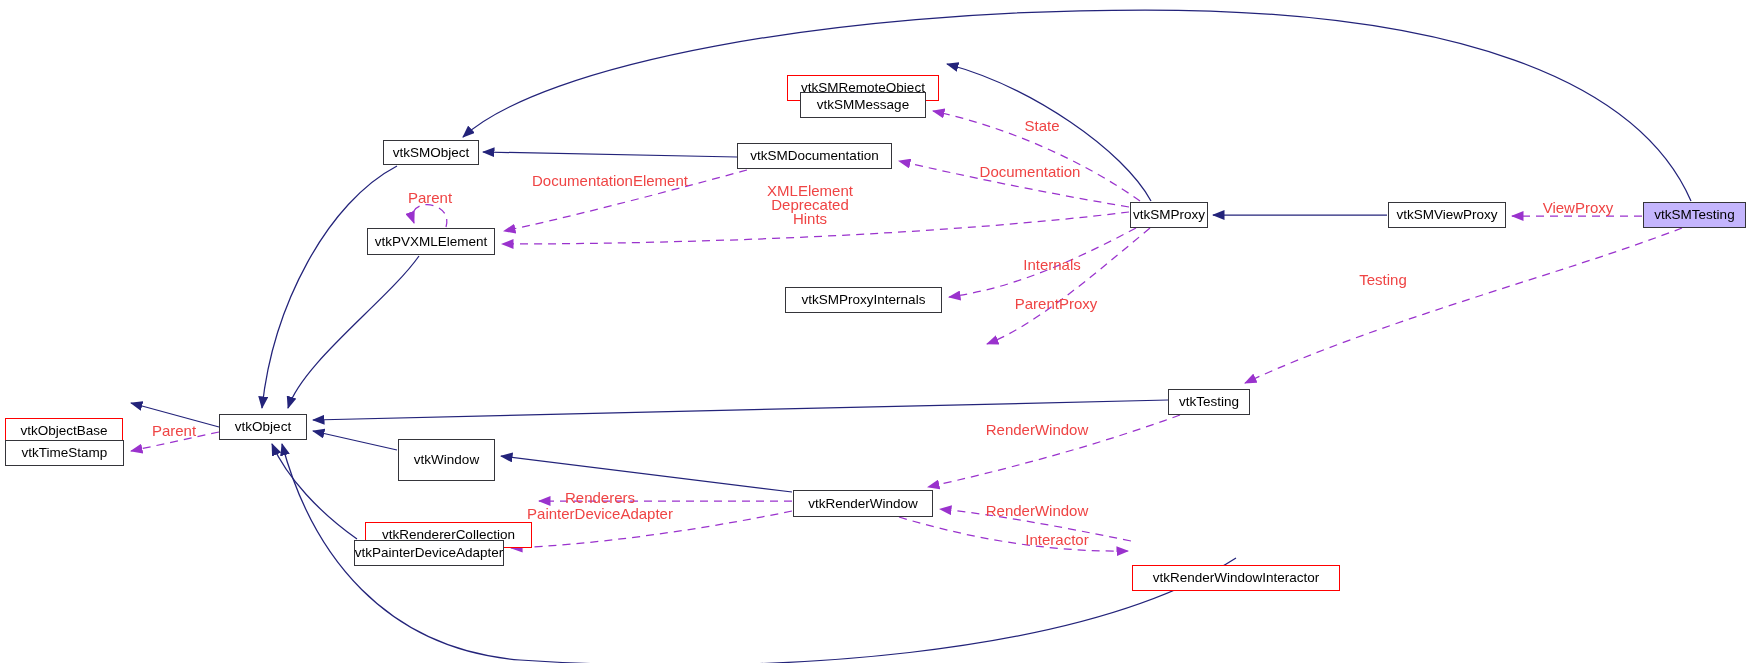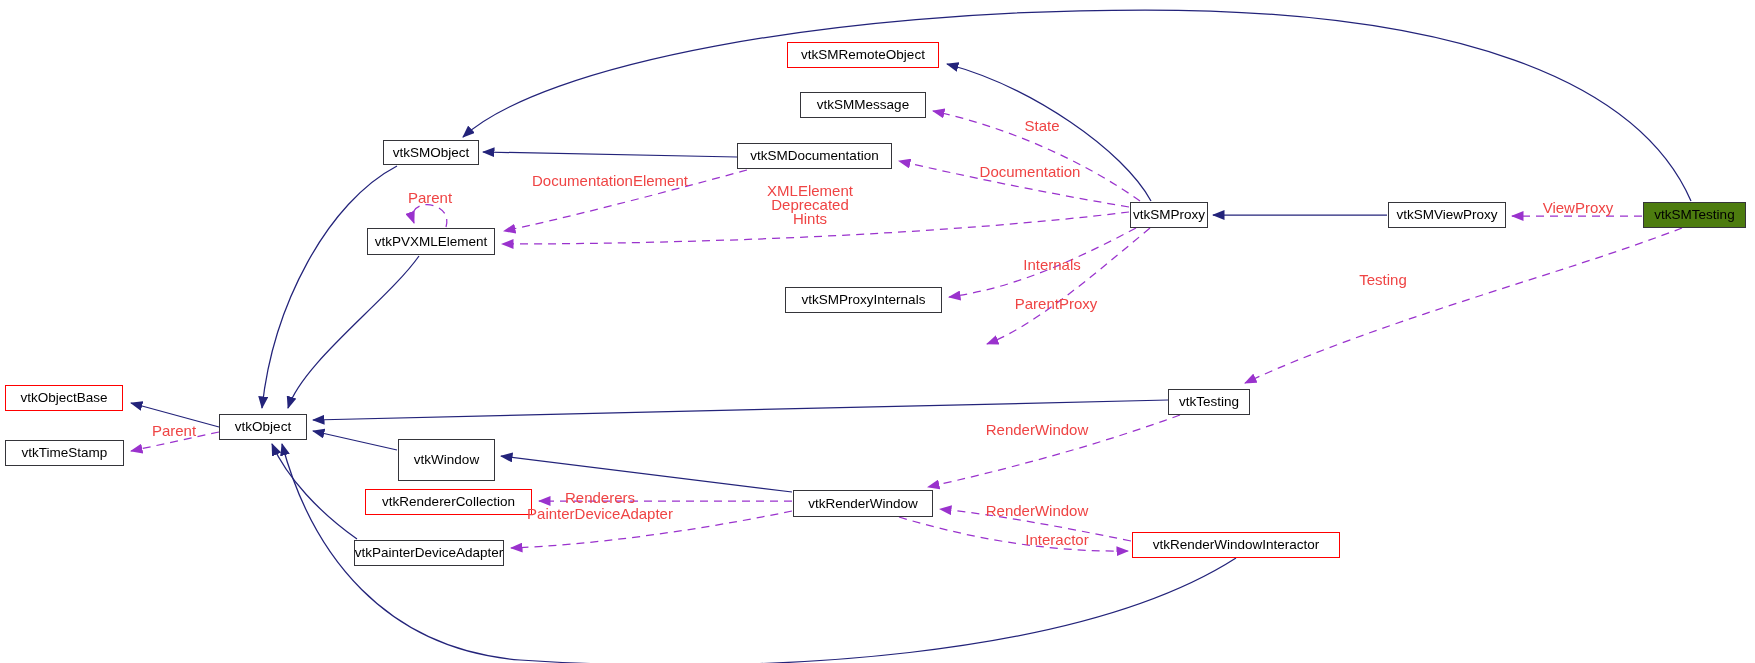--- a/index.html
+++ b/index.html
@@ -8,22 +8,22 @@
     font-family:"Liberation Sans","DejaVu Sans",sans-serif; overflow:hidden;
   }
   svg.edges { position:absolute; left:0; top:0; width:1755px; height:663px; }
   .node {
     position:absolute; box-sizing:border-box;
     display:flex; align-items:center; justify-content:center;
     background:#ffffff; border:1.4px solid #35353a;
     font-size:13.5px; color:#000; white-space:nowrap; cursor:pointer;
     line-height:1;
   }
-  .node.red { border-color:#ff0000; }
-  .node.current { background:#4d7c0f; cursor:default; }
+  .node.red { border-color:#ff0000;margin-top:33px; }
+  .node.current { background:#c4b5fd; cursor:default; }
   .elabel {
     position:absolute; transform:translate(-50%,-50%);
     font-size:15px; color:#ef4444; white-space:nowrap; line-height:1;
   }
   path.inherit { stroke:#23237a; stroke-width:1.25; fill:none; }
   path.usage   { stroke:#9a32cd; stroke-width:1.25; fill:none; stroke-dasharray:8 6; }
 </style>
 </head>
 <body>
 

